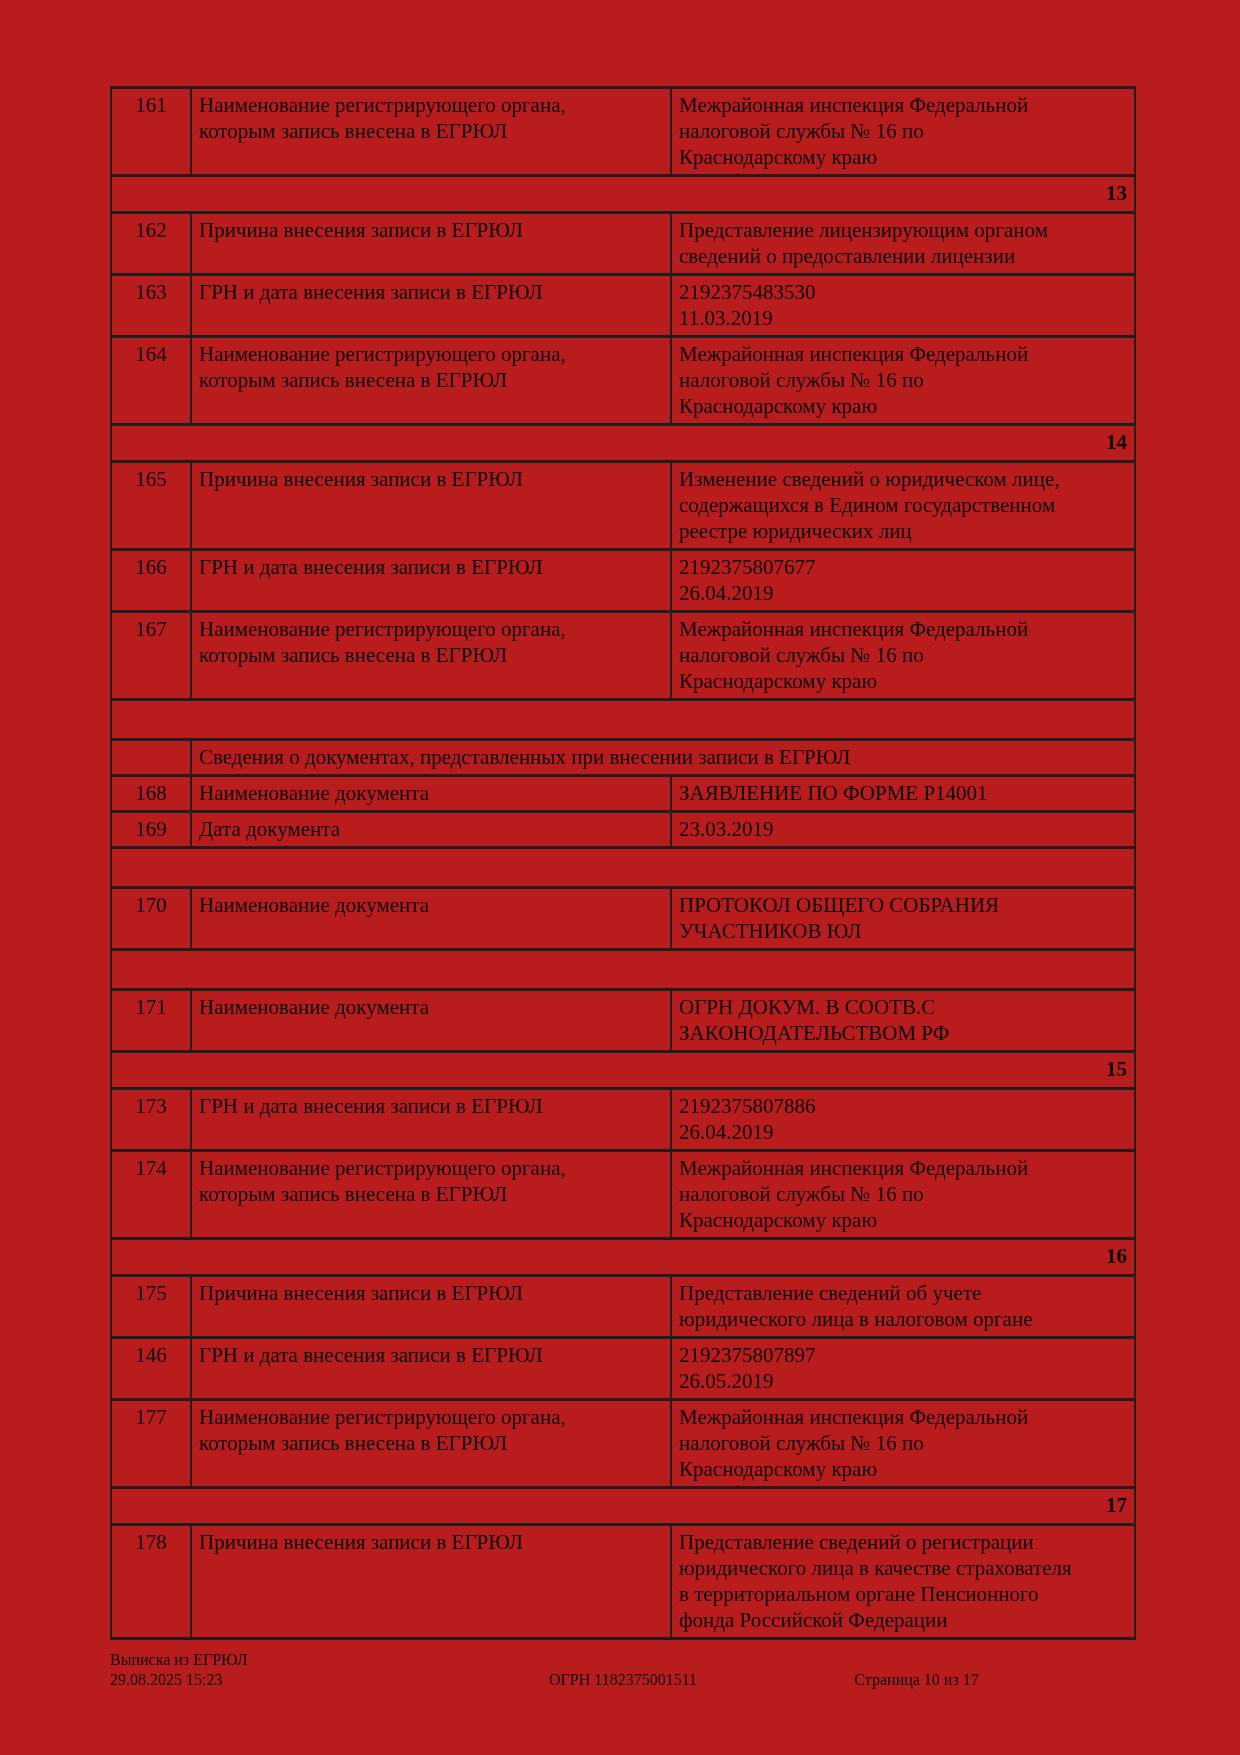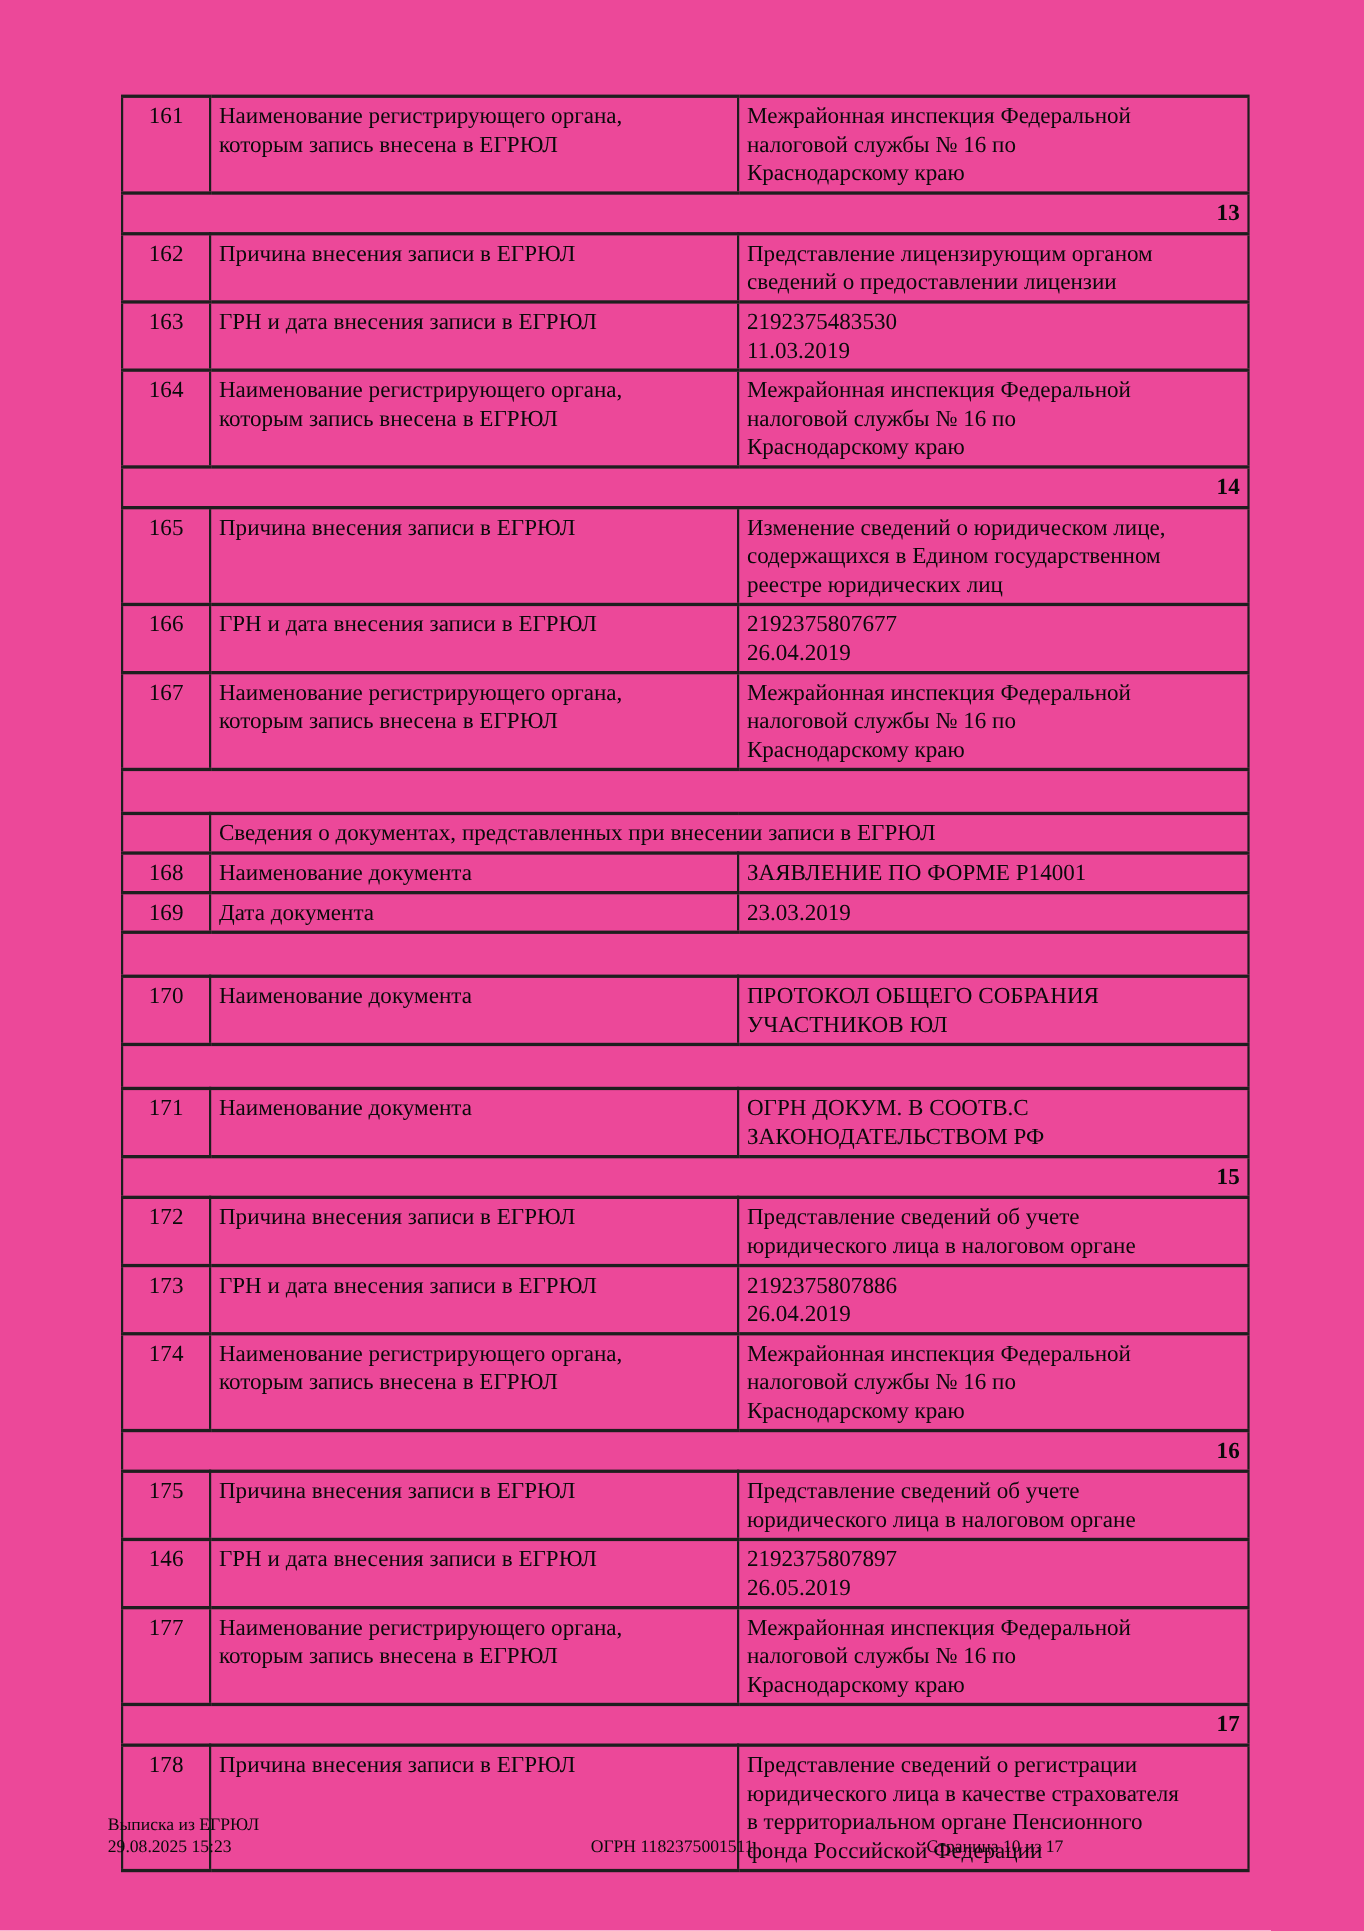--- a/index.html
+++ b/index.html
@@ -10,21 +10,21 @@
   body {
     width: 1240px;
     height: 1755px;
     position: relative;
     font-family: "Liberation Serif", "DejaVu Serif", serif;
     color: #0a0a0a;
   }
   .page {
     position: absolute;
     inset: 0;
-    background: #ec4899;
+    background: #b91c1c;
   }
   table.egrul-table {
     position: absolute;
     left: 110px;
     top: 86px;
     width: 1024px;
     border-collapse: collapse;
     table-layout: fixed;
   }
   table.egrul-table td {
@@ -49,21 +49,21 @@
   td.c-section {
     text-align: right;
     font-weight: bold;
     height: 27px;
   }
   td.c-empty {
     height: 30px;
   }
   .footer {
     position: absolute;
-    left: 98px;
+    left: 110px;
     top: 1650px;
     width: 1026px;
     display: flex;
     align-items: flex-end;
     font-size: 16px;
     line-height: 20px;
   }
   .footer-left  { flex: 1 1 0; text-align: left; }
   .footer-center{ flex: 0 0 auto; text-align: center; }
   .footer-right { flex: 1 1 0; text-align: center; }
@@ -165,26 +165,20 @@
           <td class="c-empty" colspan="3"></td>
         </tr>
         <tr>
           <td class="c-num">171</td>
           <td class="c-label">Наименование документа</td>
           <td class="c-value">ОГРН ДОКУМ. В СООТВ.С
 ЗАКОНОДАТЕЛЬСТВОМ РФ</td>
         </tr>
         <tr>
           <td class="c-section" colspan="3">15</td>
-        </tr>
-        <tr>
-          <td class="c-num">172</td>
-          <td class="c-label">Причина внесения записи в ЕГРЮЛ</td>
-          <td class="c-value">Представление сведений об учете
-юридического лица в налоговом органе</td>
         </tr>
         <tr>
           <td class="c-num">173</td>
           <td class="c-label">ГРН и дата внесения записи в ЕГРЮЛ</td>
           <td class="c-value">2192375807886
 26.04.2019</td>
         </tr>
         <tr>
           <td class="c-num">174</td>
           <td class="c-label">Наименование регистрирующего органа,

